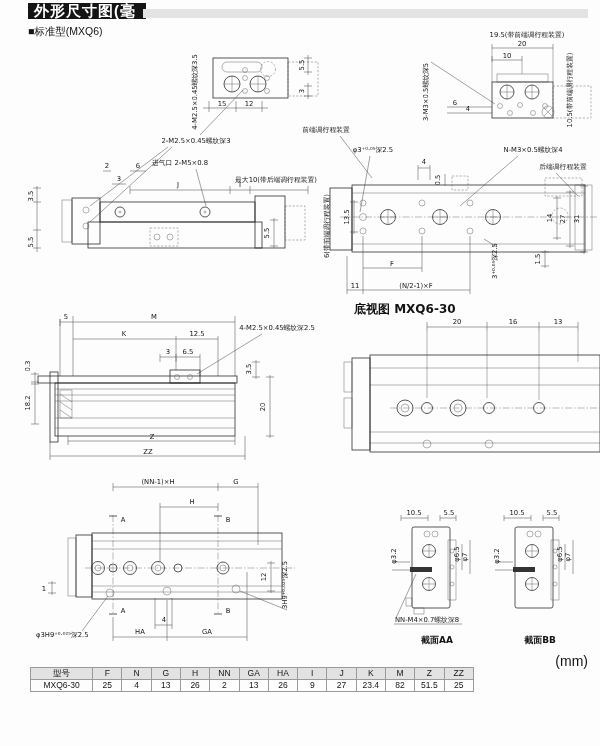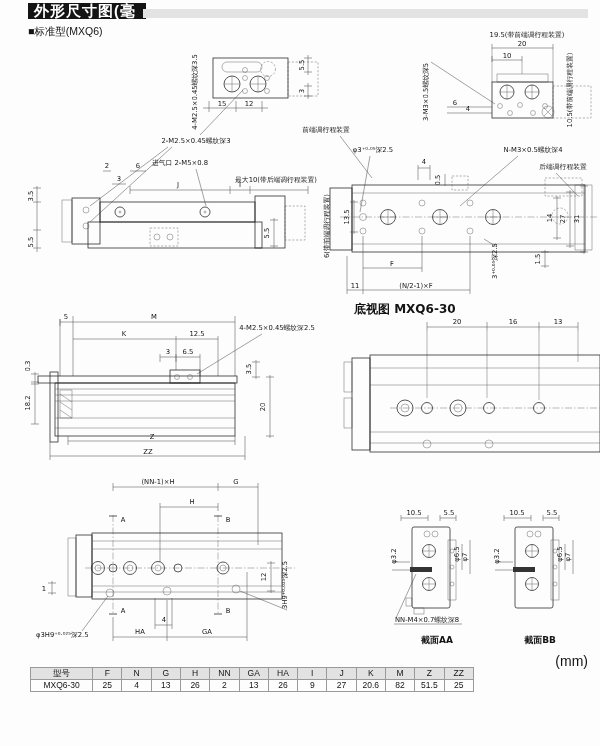--- a/index.html
+++ b/index.html
@@ -386,21 +386,21 @@
           <td>MXQ6-30</td>
           <td>25</td>
           <td>4</td>
           <td>13</td>
           <td>26</td>
           <td>2</td>
           <td>13</td>
           <td>26</td>
           <td>9</td>
           <td>27</td>
-          <td>20.6</td>
+          <td>23.4</td>
           <td>82</td>
           <td>51.5</td>
           <td>25</td>
         </tr>
       </tbody>
   </table>
 
 </div>
 
 </body></html>

